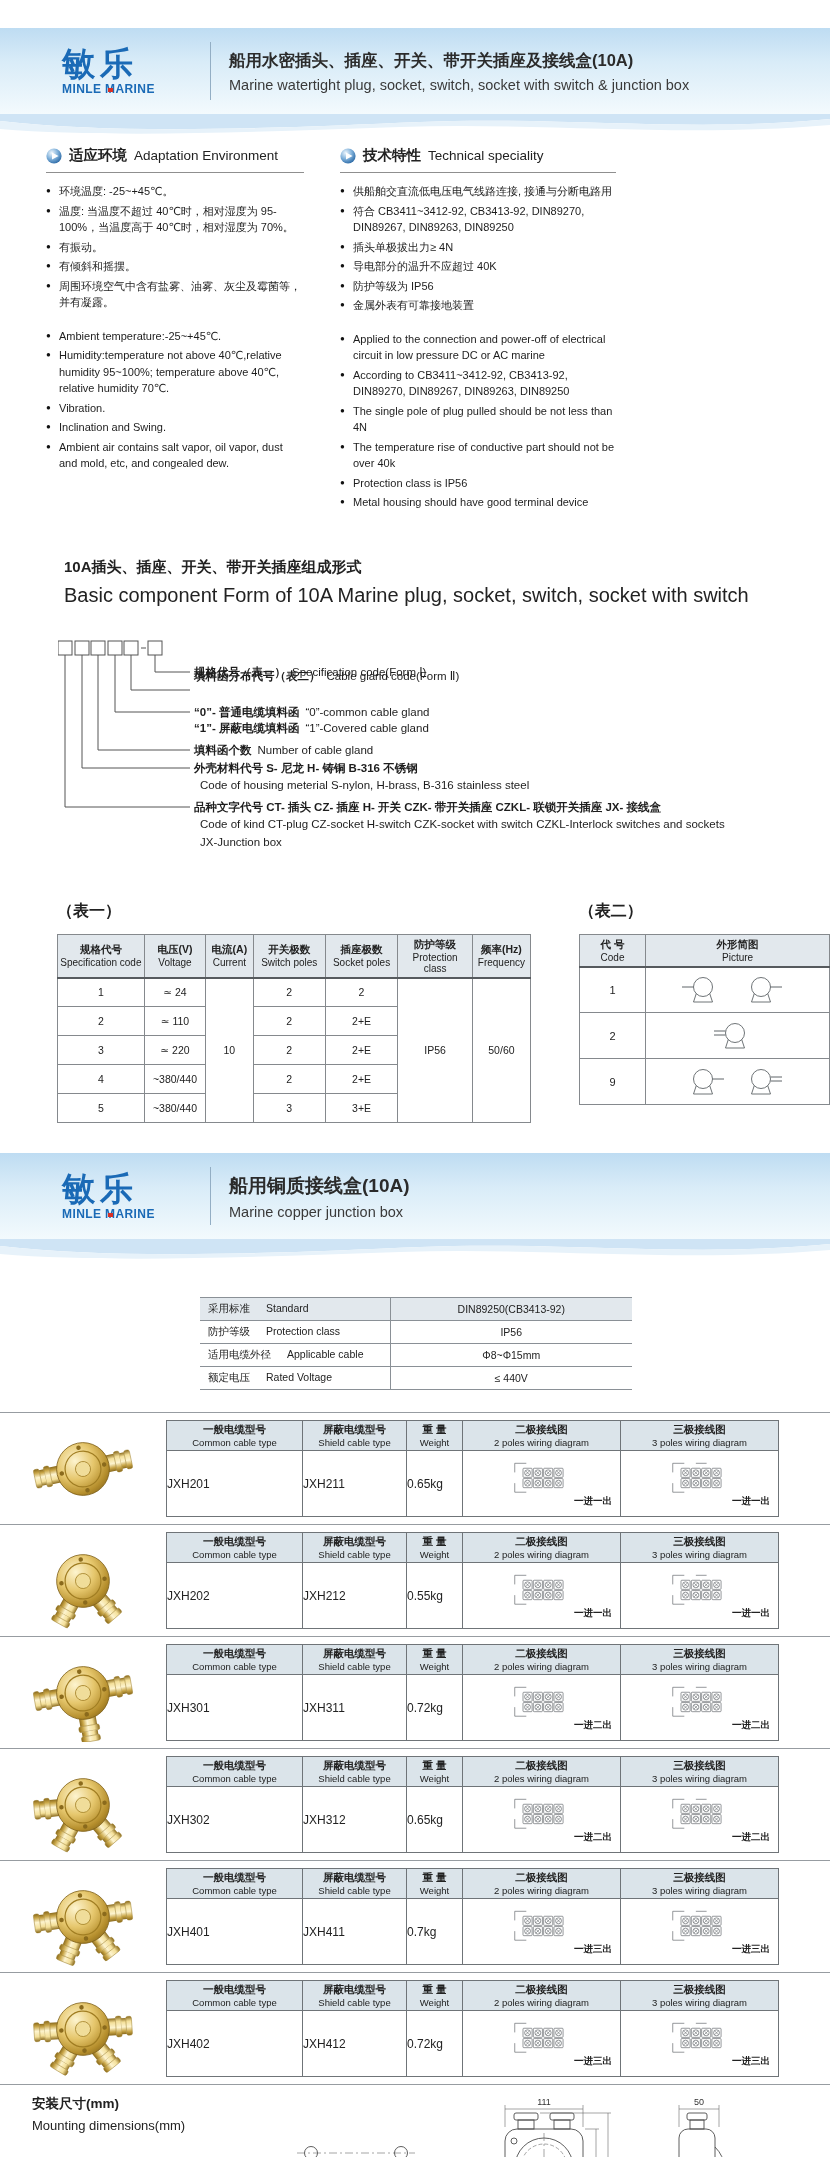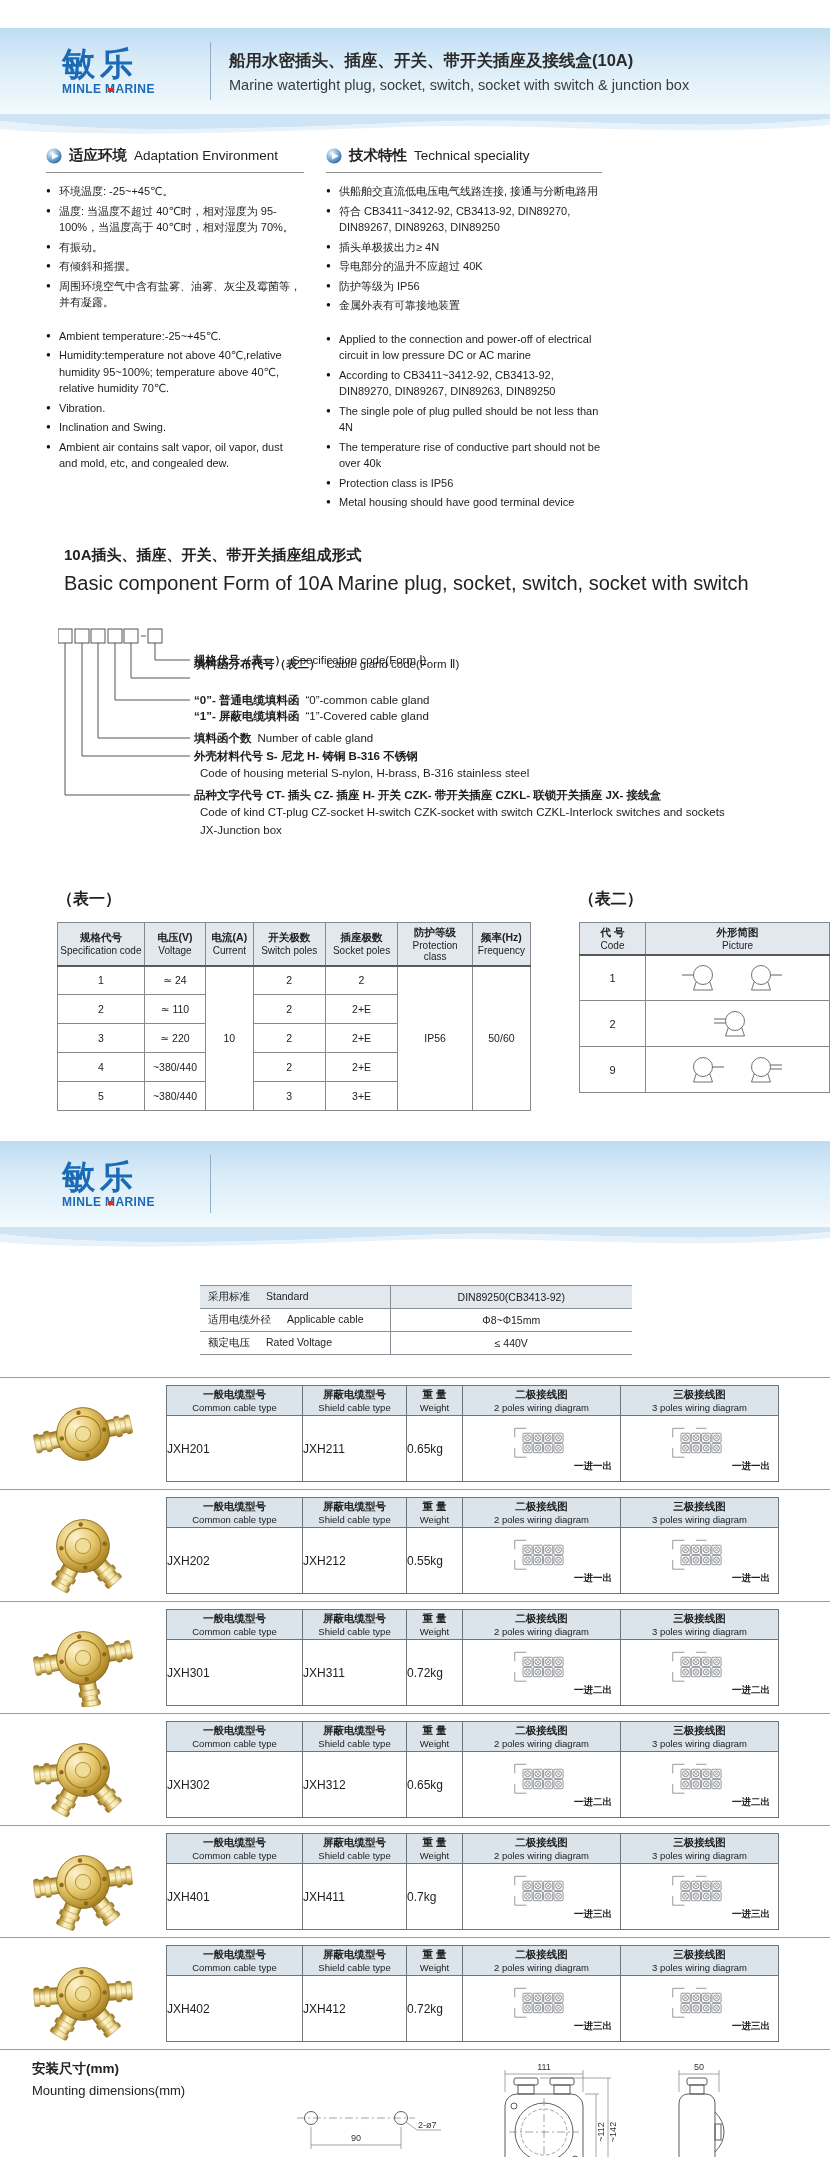--- a/index.html
+++ b/index.html
@@ -13,33 +13,33 @@
 .logo-cn{font-size:33px;font-weight:bold;color:#1a6ab6;letter-spacing:5px;white-space:nowrap}
 .logo-en{font-size:12px;font-weight:bold;color:#1a6ab6;letter-spacing:.4px;margin-top:3px;white-space:nowrap}
 .logo-red{position:absolute;width:5px;height:4px;background:#d93025;left:46px;bottom:3px}
 .vline{width:1px;height:58px;background:#93aec4;margin:0 18px 0 10px;flex:0 0 auto}
 .btitle .cn{font-size:16.5px;font-weight:bold;color:#2b2b2b}
 .btitle .en{font-size:14.5px;color:#3a3a3a;margin-top:5px}
 .band2 .btitle .cn{font-size:19px}
 .wave{display:block;width:830px;height:24px}
 
 
-.cols{display:flex;margin:8px 0 0 46px;gap:22px;min-height:305px}
+.cols{display:flex;margin:8px 0 0 46px;gap:36px;min-height:305px}
 .col-l{width:258px}
 .col-r{width:276px}
 .sech{display:flex;align-items:center;gap:7px;border-bottom:1px solid #8f8f8f;padding-bottom:7px}
 .sech .hcn{font-size:14.5px;font-weight:bold;color:#222}
 .sech .hen{font-size:13.5px;color:#222}
 .blist{list-style:none;margin-top:10px}
 .blist li{position:relative;padding-left:13px;font-size:11px;line-height:1.5;margin-bottom:3px;color:#1d1d1d}
 .blist li::before{content:"●";position:absolute;left:0;top:2px;font-size:8px;color:#111}
 .blist.en{margin-top:17px}
 
 
-.cftitle{margin:32px 0 0 64px}
+.cftitle{margin:44px 0 0 64px}
 .cftitle .cn{font-size:15px;font-weight:bold}
 .cftitle .en{font-size:20px;margin-top:7px}
 .diagram{position:relative;margin:30px 0 0 58px;height:222px}
 .diagram .codes{position:absolute;left:0;top:0}
 .dlabel{position:absolute;left:136px;white-space:nowrap;font-size:11.5px;color:#1d1d1d}
 .dlabel b{font-weight:bold}
 .dlabel i{font-style:normal;margin-left:6px}
 
 
 .forms{display:flex;margin:42px 0 0 57px;gap:48px}
@@ -395,32 +395,40 @@
     </div>
   </section>
 
   <header class="band band2" style="margin-top:30px">
     <div class="logo">
       <div class="logo-cn">敏乐</div>
       <div class="logo-en">MINLE MARINE</div>
       <span class="logo-red"></span>
     </div>
     <div class="vline"></div>
+    <div class="btitle">
+      <div class="cn">船用铜质接线盒(10A)</div>
+      <div class="en">Marine copper junction box</div>
+    </div>
   </header>
   <svg class="wave" viewBox="0 0 830 24" preserveAspectRatio="none">
     <path d="M0,0 H830 V5 C690,19 560,2 420,8 C280,14 120,21 0,7 Z" fill="#cfe4f5"></path>
     <path d="M0,7 C120,21 280,14 420,8 C560,2 690,19 830,5 V11 C680,24 540,8 400,13 C260,18 110,24 0,15 Z" fill="#e7f2fa"></path>
   </svg>
 
   <section class="standards">
     <table class="std">
       <tbody>
           <tr class="first">
         <td class="lab"><b>采用标准</b><span>Standard</span></td>
         <td class="val">DIN89250(CB3413-92)</td>
+      </tr>
+      <tr>
+        <td class="lab"><b>防护等级</b><span>Protection class</span></td>
+        <td class="val">IP56</td>
       </tr>
       <tr>
         <td class="lab"><b>适用电缆外径</b><span>Applicable cable</span></td>
         <td class="val">Φ8~Φ15mm</td>
       </tr>
       <tr>
         <td class="lab"><b>额定电压</b><span>Rated Voltage</span></td>
         <td class="val">≤ 440V</td>
       </tr>
     </tbody>

